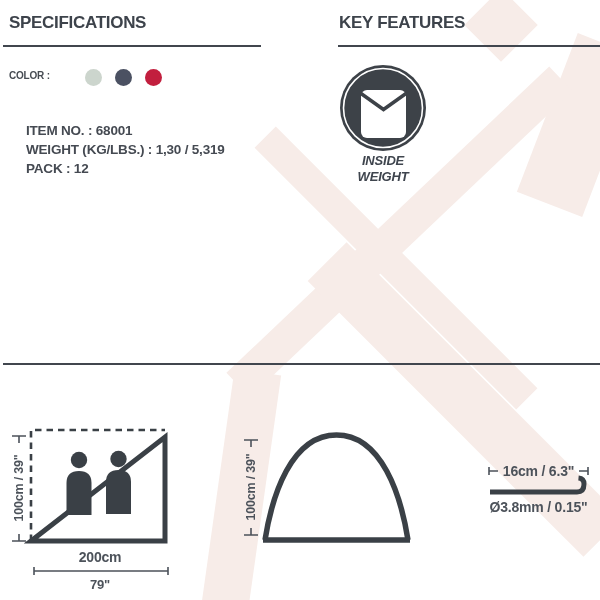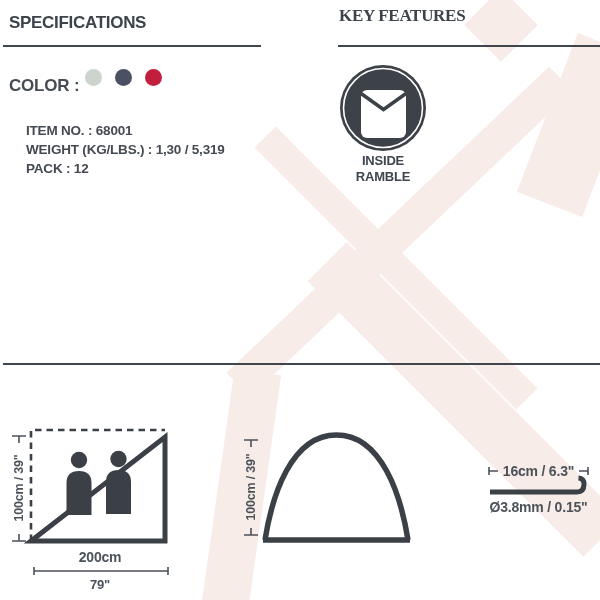--- a/index.html
+++ b/index.html
@@ -32,22 +32,22 @@
     font-weight: bold;
     letter-spacing: -0.3px;
     color: #3d434b;
     white-space: nowrap;
   }
   .rule { position: absolute; height: 2px; background: #41464e; }
 
   
   .color-row { position: absolute; left: 9px; top: 69px; }
   .color-label {
-    position: absolute; left: 0; top: 7px;
-    font-size: 17px; font-weight: 600; letter-spacing: -0.2px;
+    position: absolute; left: 0; top: 1px;
+    font-size: 10px; font-weight: 600; letter-spacing: -0.2px;
     white-space: nowrap;
   }
   .swatch {
     position: absolute; top: 0;
     width: 17px; height: 17px; border-radius: 50%;
   }
   .swatch-sage { left: 76px; background: #ccd5cd; }
   .swatch-navy { left: 106px; background: #4b5162; }
   .swatch-red  { left: 136px; background: #c21f3e; }
 
@@ -56,21 +56,21 @@
     font-size: 13.5px; font-weight: 600; letter-spacing: -0.2px;
     line-height: 19px; white-space: nowrap; color: #454a52;
   }
 
   
   .feature-icon { position: absolute; left: 340px; top: 65px; }
   .feature-label {
     position: absolute; left: 323px; top: 153px; width: 120px;
     text-align: center;
     font-size: 13px; font-weight: 600; letter-spacing: -0.2px;
-    line-height: 15.5px; color: #3f454e;
+    line-height: 15.5px; color: #3f454e; font-style: italic;
   }
 
   
   .diagram { position: absolute; }
   .dg-side  { left: 0;     top: 420px; }
   .dg-front { left: 230px; top: 420px; }
   .dg-peg   { left: 465px; top: 455px; }
 
   svg text {
     font-family: "Liberation Sans", sans-serif;
@@ -107,34 +107,34 @@
       <span class="swatch swatch-navy"></span>
       <span class="swatch swatch-red"></span>
     </div>
 
     <div class="spec-lines">
       <div>ITEM NO. : 68001</div>
       <div>WEIGHT (KG/LBS.) : 1,30 / 5,319</div>
       <div>PACK : 12</div>
     </div>
 
-    <h2 class="section-title" style="left:339px; top:6px;font-family:Liberation Serif, serif;">KEY FEATURES</h2>
+    <h2 class="section-title" style="left:339px; top:13px;">KEY FEATURES</h2>
     <div class="rule" style="left:338px; top:45px; width:262px;"></div>
 
     <div class="feature-icon">
       <svg width="86" height="86" viewBox="0 0 86 86" aria-hidden="true">
         <circle cx="43" cy="43" r="43" fill="#3d4248"></circle>
         <circle cx="43" cy="43" r="39.5" fill="none" stroke="#ffffff" stroke-width="1.6"></circle>
         <rect x="21" y="25" width="45" height="48" rx="6" fill="#ffffff"></rect>
         <polyline points="21,28.5 43.5,44.5 66,28.5" fill="none" stroke="#3d4248" stroke-width="3.5"></polyline>
       </svg>
     </div>
     <div class="feature-label">
       <div>INSIDE</div>
-      <div>RAMBLE</div>
+      <div>WEIGHT</div>
     </div>
 
     <div class="rule" style="left:3px; top:363px; width:597px;"></div>
 
     <svg class="diagram dg-side" width="200" height="180" viewBox="0 0 200 180">
 
       <path d="M31,121 V10 H165" fill="none" stroke="#3a4046" stroke-width="2.6" stroke-dasharray="6.5,5"></path>
 
       <path d="M31,121 L165,17 V121 Z" fill="#ffffff" stroke="#3a4046" stroke-width="5" stroke-linejoin="miter" stroke-miterlimit="12"></path>
 

